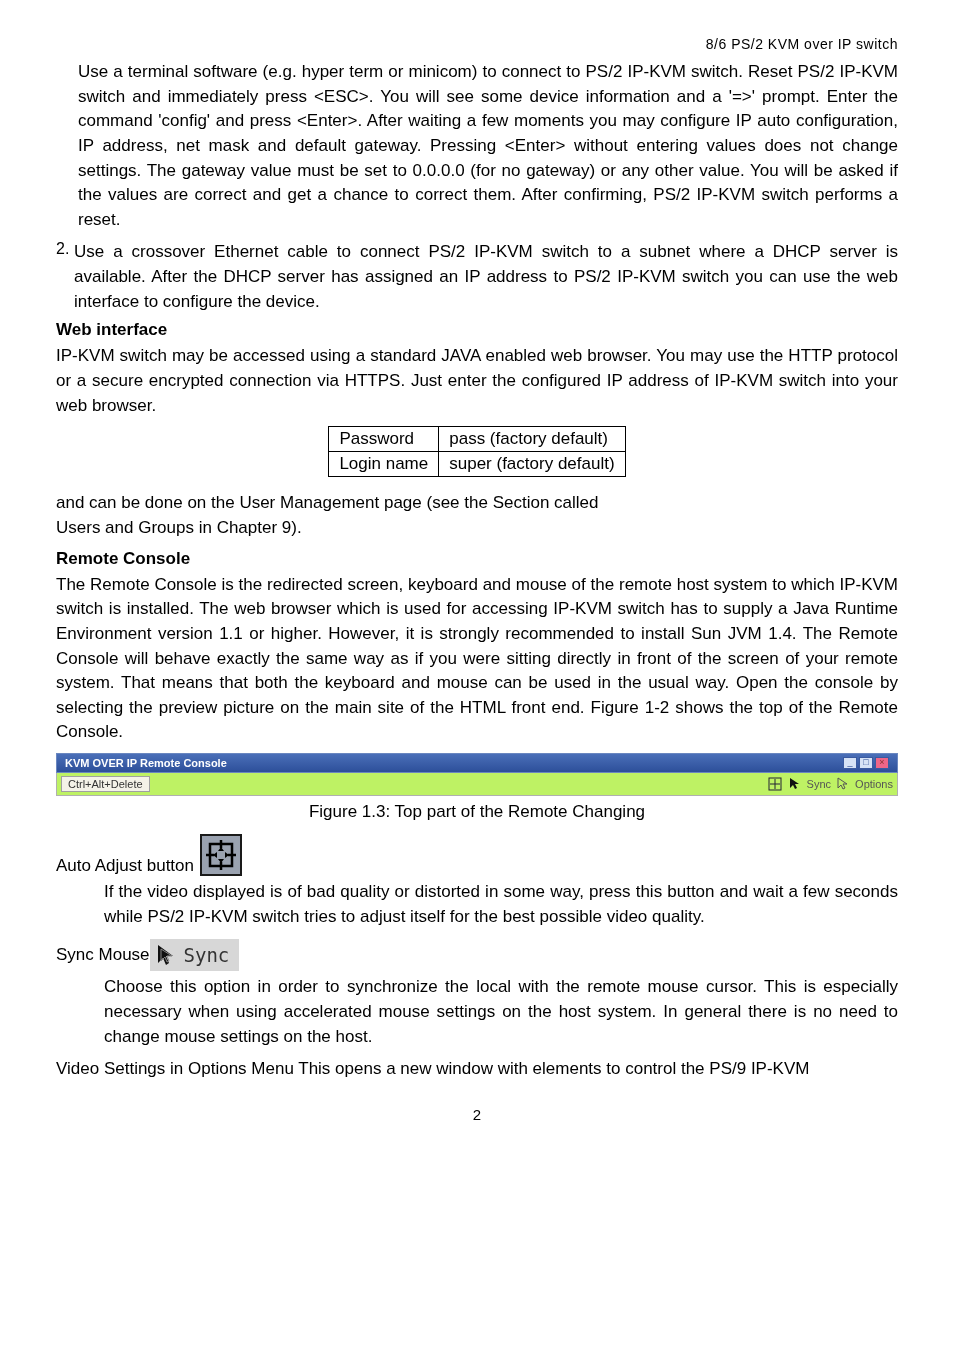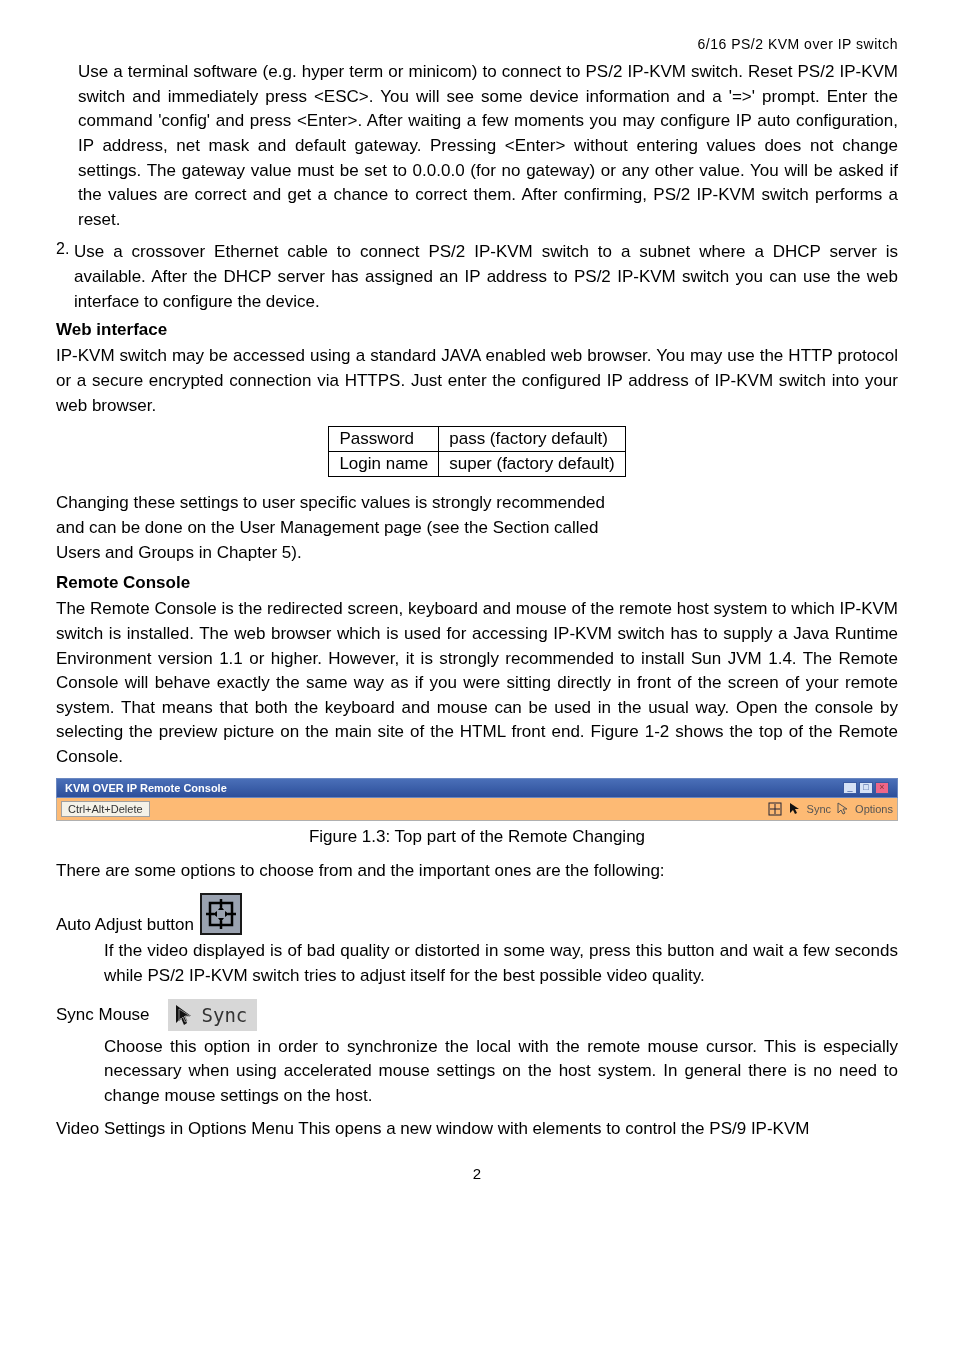--- a/index.html
+++ b/index.html
@@ -97,21 +97,21 @@
     box-sizing: border-box;
   }
   .winbtn.close {
     background: #e68;
     color: #833;
   }
   .toolbar-row {
     display: flex;
     align-items: center;
     justify-content: space-between;
-    background: #fdba74;
+    background: #bef264;
     border: 1px solid #b0b0b0;
     border-top: none;
     height: 22px;
     padding: 0 4px;
   }
   .tb-btn {
     background: #f4f2e8;
     border: 1px solid #a0a0a0;
     font-size: 11px;
     padding: 1px 6px;
@@ -144,21 +144,21 @@
     background: #9aa2b0;
     display: flex;
     align-items: center;
     justify-content: center;
     box-sizing: border-box;
   }
   .aa-icon svg { display:block; }
   .sync-row {
     display: flex;
     align-items: center;
-    gap: 18px;
+    gap: 0;
     margin: 10px 0 4px 0;
   }
   .sync-box {
     background: #d7d7d7;
     padding: 4px 10px 4px 6px;
     display: flex;
     align-items: center;
     gap: 8px;
   }
   .sync-lbl {
@@ -175,21 +175,21 @@
   .pagenum {
     text-align: center;
     font-size: 15px;
     margin-top: 24px;
   }
 </style>
 </head>
 <body>
 
 <div class="page">
-  <div class="hdr">6/16 PS/2 KVM over IP switch</div>
+  <div class="hdr">8/6 PS/2 KVM over IP switch</div>
 
   <p class="indent">Use a terminal software (e.g. hyper term or minicom) to connect to PS/2 IP-KVM switch. Reset PS/2 IP-KVM switch and immediately press &lt;ESC&gt;. You will see some device information and a '=&gt;' prompt. Enter the command 'config' and press &lt;Enter&gt;. After waiting a few moments you may configure IP auto configuration, IP address, net mask and default gateway. Pressing &lt;Enter&gt; without entering values does not change settings. The gateway value must be set to 0.0.0.0 (for no gateway) or any other value. You will be asked if the values are correct and get a chance to correct them. After confirming, PS/2 IP-KVM switch performs a reset.</p>
 
   <div class="num-para">
     <span class="num">2.</span>
     <span class="txt">Use a crossover Ethernet cable to connect PS/2 IP-KVM switch to a subnet where a DHCP server is available. After the DHCP server has assigned an IP address to PS/2 IP-KVM switch you can use the web interface to configure the device.</span>
   </div>
 
   <h3>Web interface</h3>
   <p>IP-KVM switch may be accessed using a standard JAVA enabled web browser. You may use the HTTP protocol or a secure encrypted connection via HTTPS. Just enter the configured IP address of IP-KVM switch into your web browser.</p>
@@ -200,23 +200,22 @@
       <td>Password</td>
       <td>pass (factory default)</td>
     </tr>
     <tr>
       <td>Login name</td>
       <td>super (factory default)</td>
     </tr>
   </tbody>
     </table>
 
-  <p class="noindent" style="margin-bottom:0">Changing these settings to user specific values is strongly recommended</p>
   <p class="noindent" style="margin-bottom:0">and can be done on the User Management page (see the Section called</p>
-  <p class="noindent">Users and Groups in Chapter 5).</p>
+  <p class="noindent">Users and Groups in Chapter 9).</p>
 
   <h3>Remote Console</h3>
   <p>The Remote Console is the redirected screen, keyboard and mouse of the remote host system to which IP-KVM switch is installed. The web browser which is used for accessing IP-KVM switch has to supply a Java Runtime Environment version 1.1 or higher. However, it is strongly recommended to install Sun JVM 1.4. The Remote Console will behave exactly the same way as if you were sitting directly in front of the screen of your remote system. That means that both the keyboard and mouse can be used in the usual way. Open the console by selecting the preview picture on the main site of the HTML front end. Figure 1-2 shows the top of the Remote Console.</p>
 
   <div class="console-bar">
     <div class="title-row">
       <span class="ttxt">KVM OVER IP Remote Console</span>
       <span class="winbtns">
         <span class="winbtn">_</span>
         <span class="winbtn">□</span>
@@ -244,21 +243,20 @@
               <path d="M1 1 L1 11 L4 8 L6 12 L8 11 L6 7 L10 7 Z" fill="none" stroke="#555" stroke-width="1"></path>
             </svg>
         </span>
         <span>Options</span>
       </span>
     </div>
   </div>
 
   <div class="figcap">Figure 1.3: Top part of the Remote Changing</div>
 
-  <p>There are some options to choose from and the important ones are the following:</p>
 
   <div class="auto-adjust-row">
     <span style="font-size:17px;">Auto Adjust button</span>
     <span class="aa-icon">
       <svg width="30" height="30" viewBox="0 0 30 30">
         <rect x="4" y="4" width="22" height="22" fill="none" stroke="#000" stroke-width="2.5"></rect>
         <line x1="15" y1="0" x2="15" y2="8" stroke="#000" stroke-width="2.5"></line>
         <line x1="15" y1="22" x2="15" y2="30" stroke="#000" stroke-width="2.5"></line>
         <line x1="0" y1="15" x2="8" y2="15" stroke="#000" stroke-width="2.5"></line>
         <line x1="22" y1="15" x2="30" y2="15" stroke="#000" stroke-width="2.5"></line>

